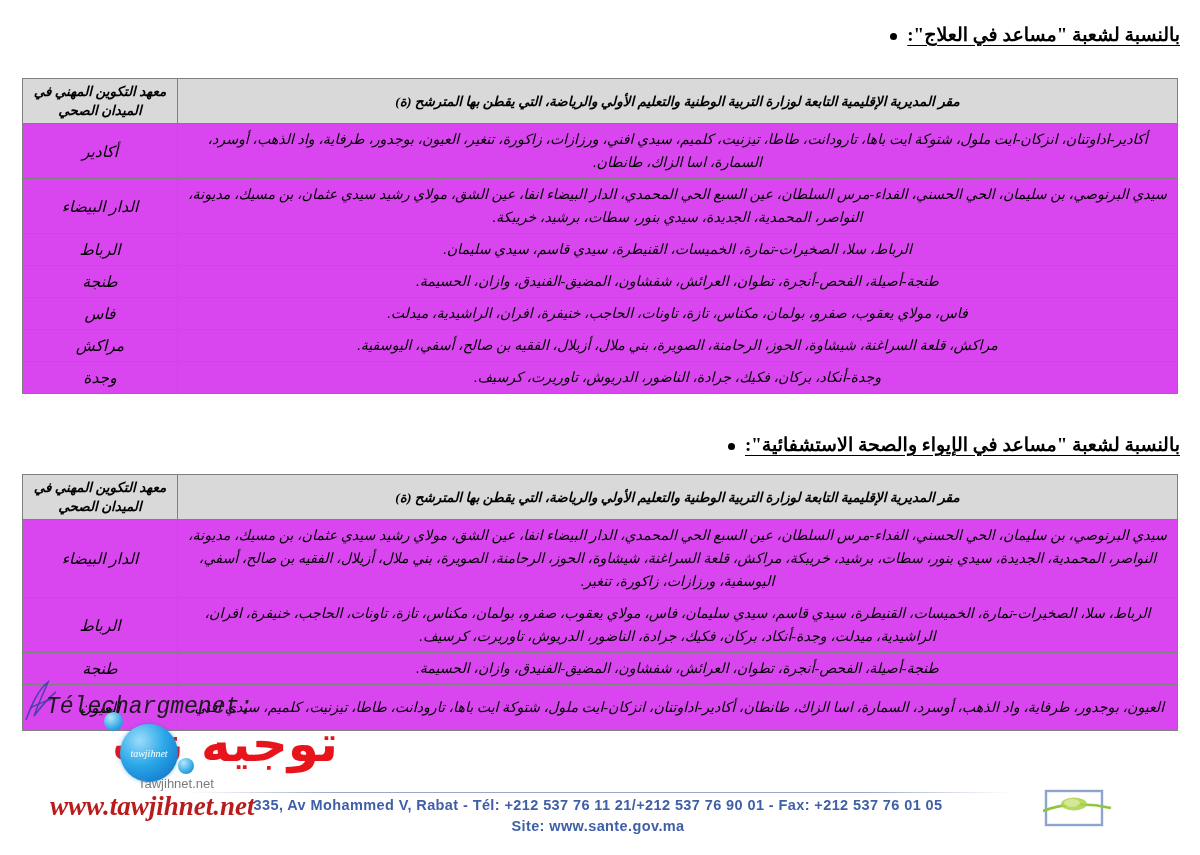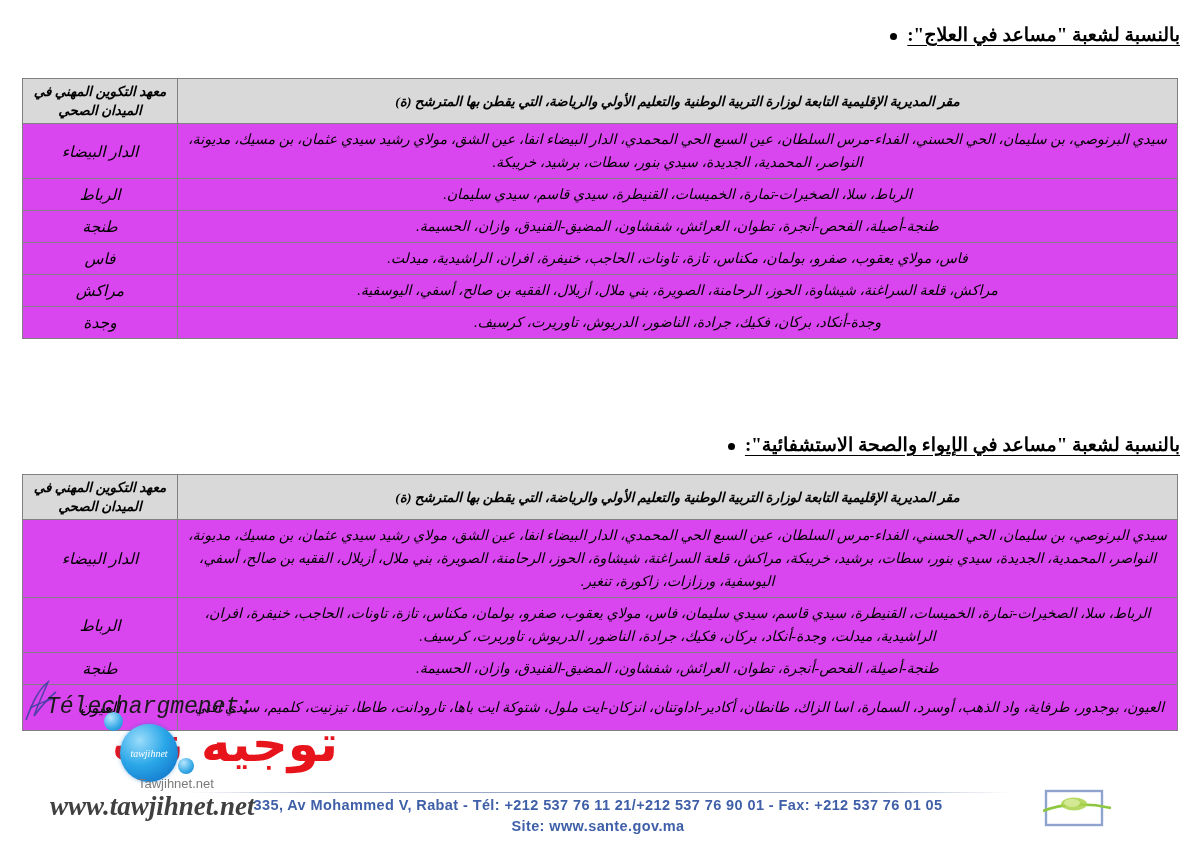--- a/index.html
+++ b/index.html
@@ -187,21 +187,21 @@
     white-space: nowrap;
   }
   .logo-url {
     position: absolute;
     left: 50px;
     top: 97px;
     font-family: "Liberation Serif", "DejaVu Serif", serif;
     font-style: italic;
     font-weight: bold;
     font-size: 27px;
-    color: #404040;
+    color: #b91c1c;
     white-space: nowrap;
   }
 
   .signature {
     position: absolute;
     left: 22px;
     top: 678px;
     width: 70px;
     height: 46px;
   }
@@ -257,20 +257,24 @@
   </div>
 
   <table class="doc-table" id="table-1">
     <thead>
       <tr>
         <th class="col-directorate">مقر المديرية الإقليمية التابعة لوزارة التربية الوطنية والتعليم الأولي والرياضة، التي يقطن بها المترشح (ة)</th>
         <th class="col-institute">معهد التكوين المهني في الميدان الصحي</th>
       </tr>
     </thead>
     <tbody>
+      <tr class="r-tall">
+        <td class="cell-directorate">أكادير-اداوتنان، انزكان-ايت ملول، شتوكة ايت باها، تارودانت، طاطا، تيزنيت، كلميم، سيدي افني، ورزازات، زاكورة، تنغير، العيون، بوجدور، طرفاية، واد الذهب، أوسرد، السمارة، اسا الزاك، طانطان.</td>
+        <td class="cell-institute">أكادير</td>
+      </tr>
       <tr class="r-tall2">
         <td class="cell-directorate">سيدي البرنوصي، بن سليمان، الحي الحسني، الفداء-مرس السلطان، عين السبع الحي المحمدي، الدار البيضاء انفا، عين الشق، مولاي رشيد سيدي عثمان، بن مسيك، مديونة، النواصر، المحمدية، الجديدة، سيدي بنور، سطات، برشيد، خريبكة.</td>
         <td class="cell-institute">الدار البيضاء</td>
       </tr>
       <tr class="r-short">
         <td class="cell-directorate">الرباط، سلا، الصخيرات-تمارة، الخميسات، القنيطرة، سيدي قاسم، سيدي سليمان.</td>
         <td class="cell-institute">الرباط</td>
       </tr>
       <tr class="r-short">
         <td class="cell-directorate">طنجة-أصيلة، الفحص-أنجرة، تطوان، العرائش، شفشاون، المضيق-الفنيدق، وازان، الحسيمة.</td>

